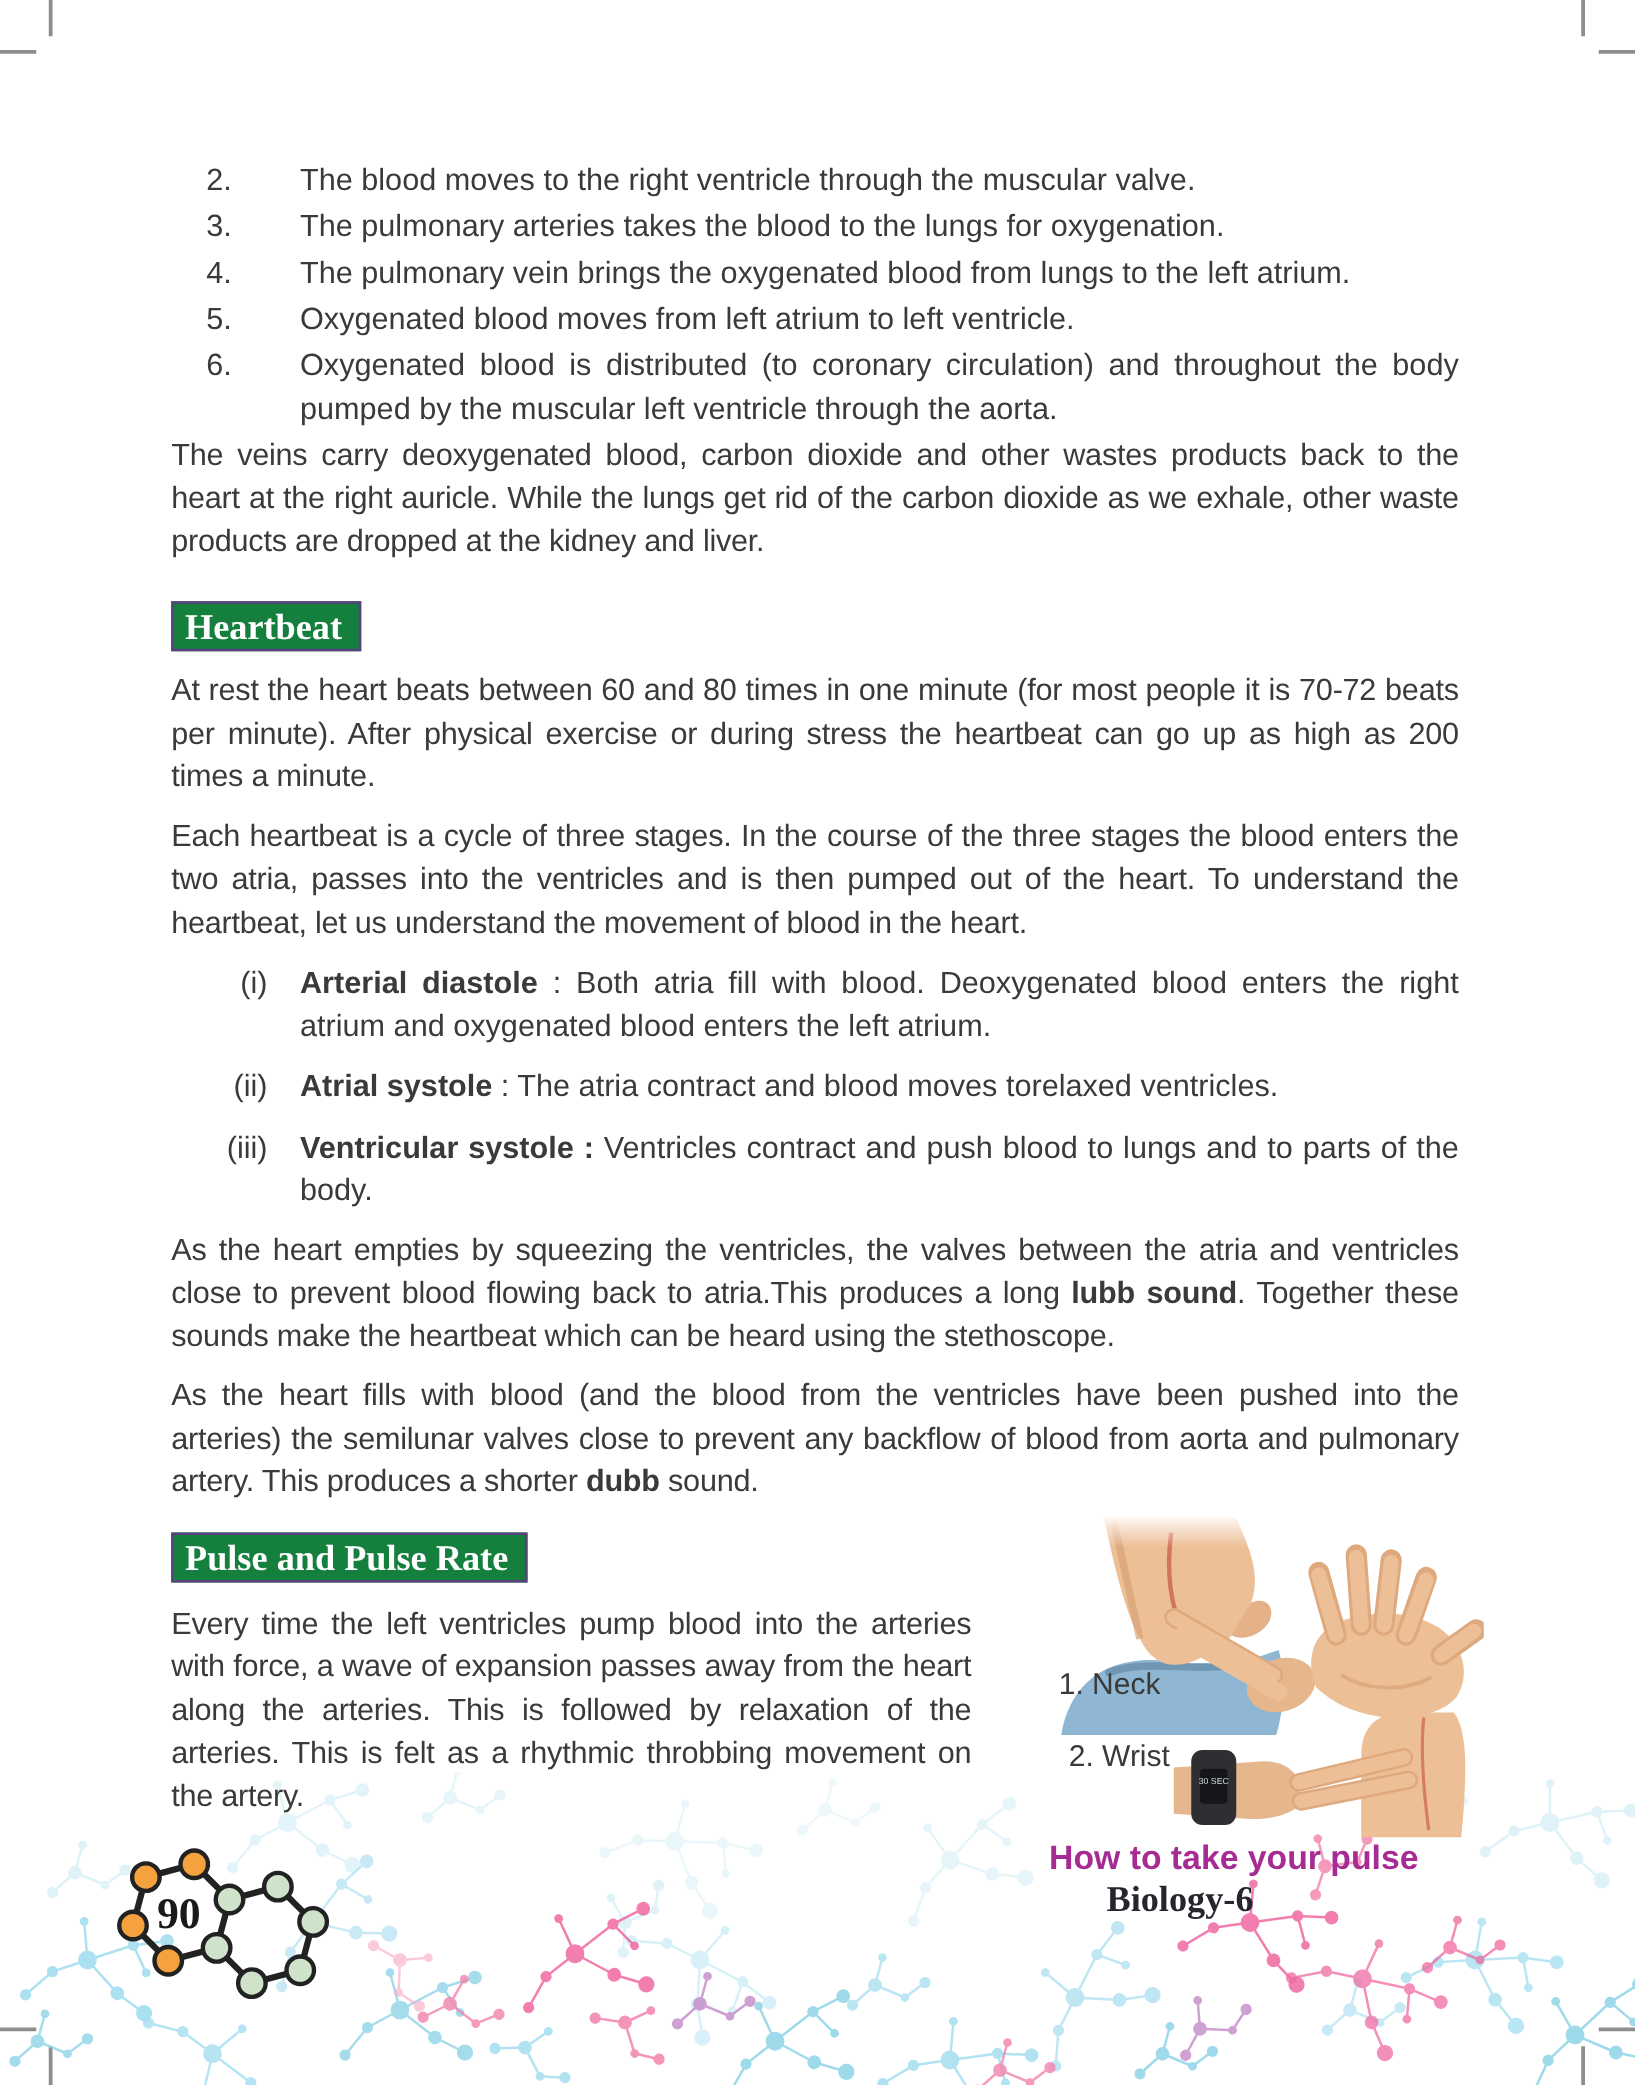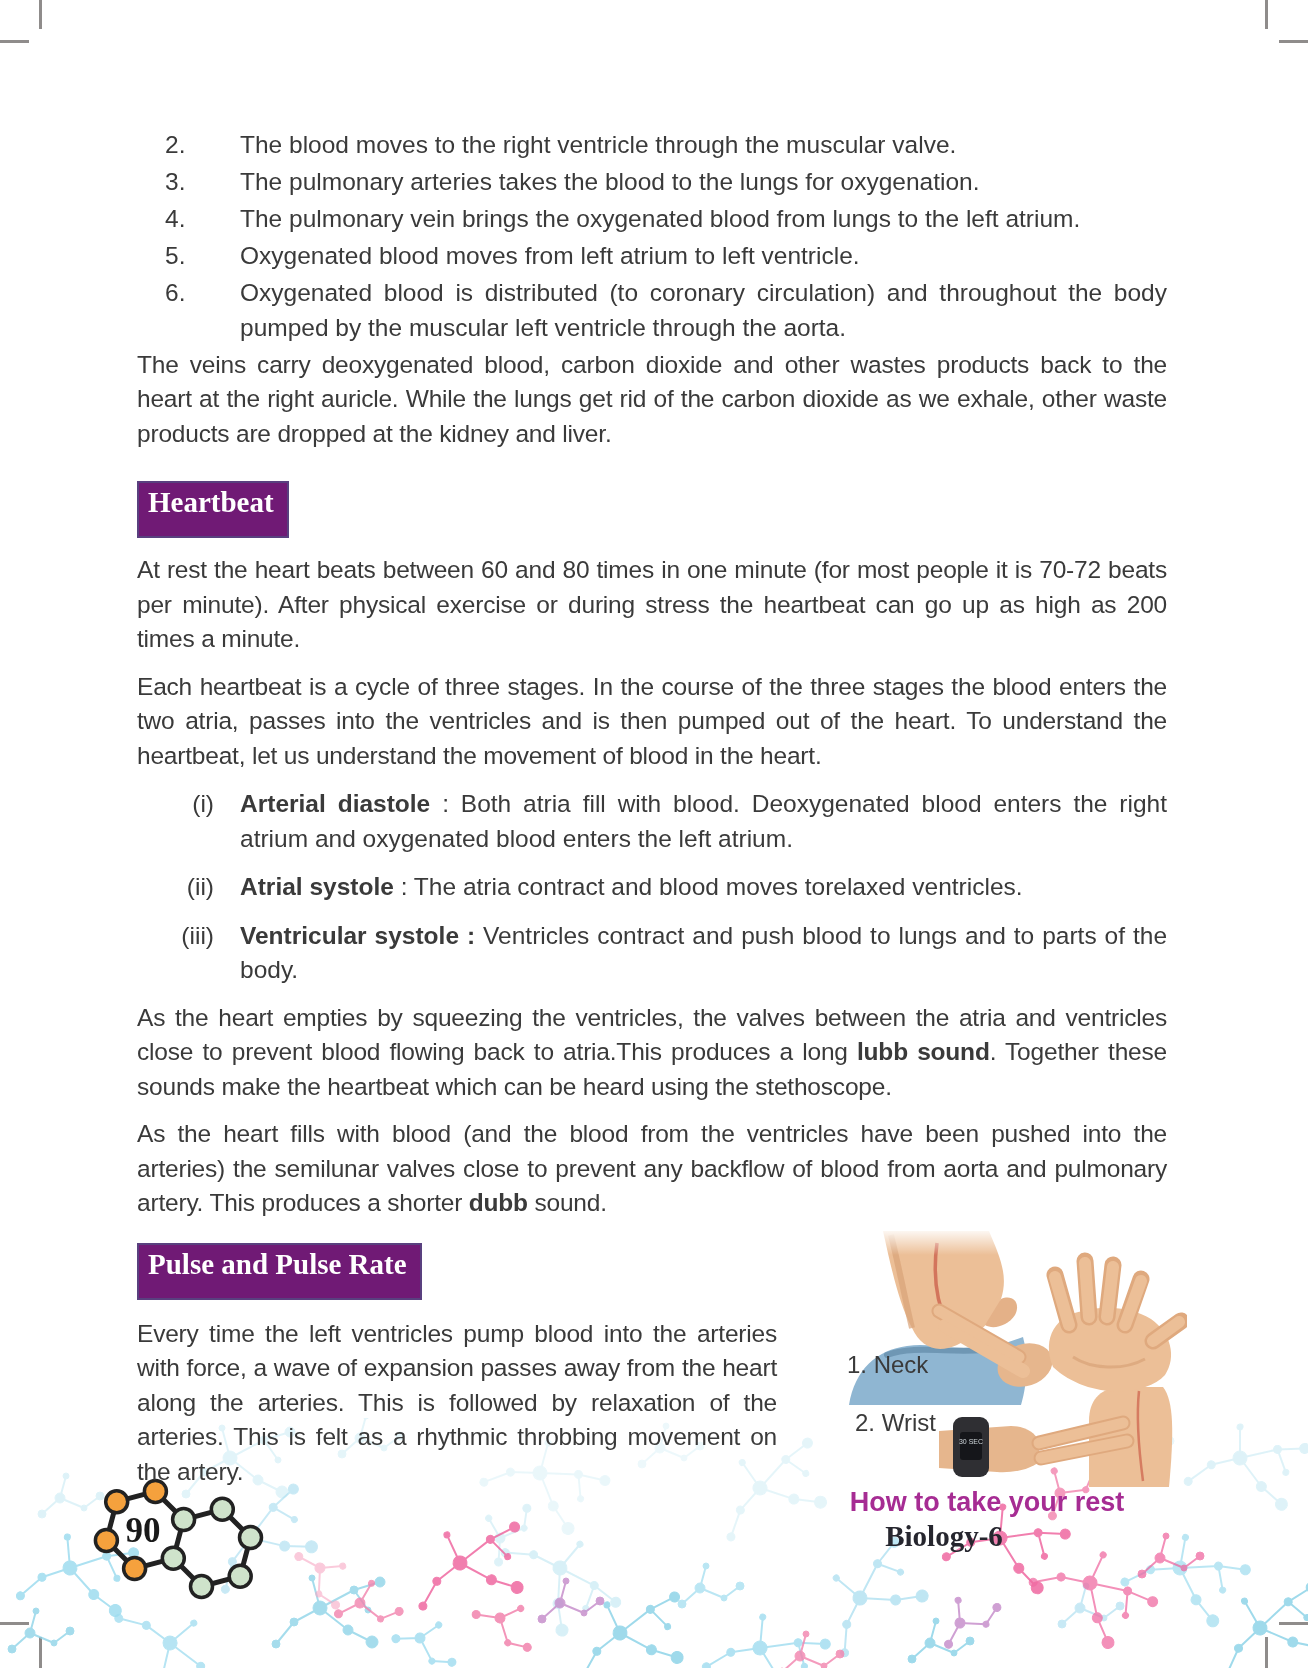--- a/index.html
+++ b/index.html
@@ -9,23 +9,23 @@
   }
   
   .crop{position:absolute;background:#8f8c8b;}
   
   .content{position:absolute;left:137px;top:128px;width:1030px;z-index:2;}
   .numrow{display:grid;grid-template-columns:103px 1fr;line-height:34.5px;font-size:24.5px;margin-bottom:2.5px;}
   .numrow .num{padding-left:28px;}
   .numrow .txt{text-align:justify;}
   .para{margin:0;font-size:24.5px;line-height:34.5px;text-align:justify;letter-spacing:-0.2px;}
   .gap{margin-top:13px;}
-  .badge{display:inline-block;background:#701a75;border:2px solid #59407f;color:#ffffff;
+  .badge{display:inline-block;background:#15803d;border:2px solid #59407f;color:#ffffff;
          font-family:"Liberation Serif",serif;font-weight:bold;font-size:29px;
-         padding:3px 13px 18px 9px;line-height:32px;}
+         padding:3px 13px 1px 9px;line-height:32px;}
   .badge-wrap{margin:30px 0 15px 0;}
   .romrow{display:grid;grid-template-columns:103px 1fr;font-size:24.5px;line-height:34.5px;margin-top:14px;}
   .romrow .rlabel{justify-self:end;padding-right:26px;}
   .romrow .rtxt{text-align:justify;}
   b{font-weight:700;}
   
   .pulse-section{position:relative;margin-top:14px;min-height:345px;}
   .pulse-badge-wrap{margin:22px 0 17px 0;}
   .pulse-para{width:640px;}
   .pulse-figure{position:absolute;left:650px;top:-14px;width:420px;}
@@ -164,21 +164,21 @@
           </g>
           <defs>
             <linearGradient id="fadeTop" x1="0" y1="0" x2="0" y2="1">
               <stop offset="0" stop-color="#ffffff" stop-opacity="0.95"></stop>
               <stop offset="1" stop-color="#ffffff" stop-opacity="0"></stop>
             </linearGradient>
           </defs>
         </svg>
         <span class="fig-label fig-label-neck">1. Neck</span>
         <span class="fig-label fig-label-wrist">2. Wrist</span>
-        <figcaption class="fig-caption">How to take your rest</figcaption>
+        <figcaption class="fig-caption">How to take your pulse</figcaption>
         <div class="fig-brand">Biology-6</div>
       </figure>
     </section>
   </main>
 
   <svg class="deco-band" width="1308" height="250" viewBox="0 0 1308 250">
     <defs>
       <g id="cl1" stroke="currentColor" fill="currentColor">
         <path d="M0,0 L34,-18 M0,0 L28,22 M0,0 L-26,14 M0,0 L-8,-30 M34,-18 L60,-26 M34,-18 L48,2 M28,22 L52,34 M-26,14 L-44,36" fill="none" stroke-width="2"></path>
         <circle cx="0" cy="0" r="7"></circle>

